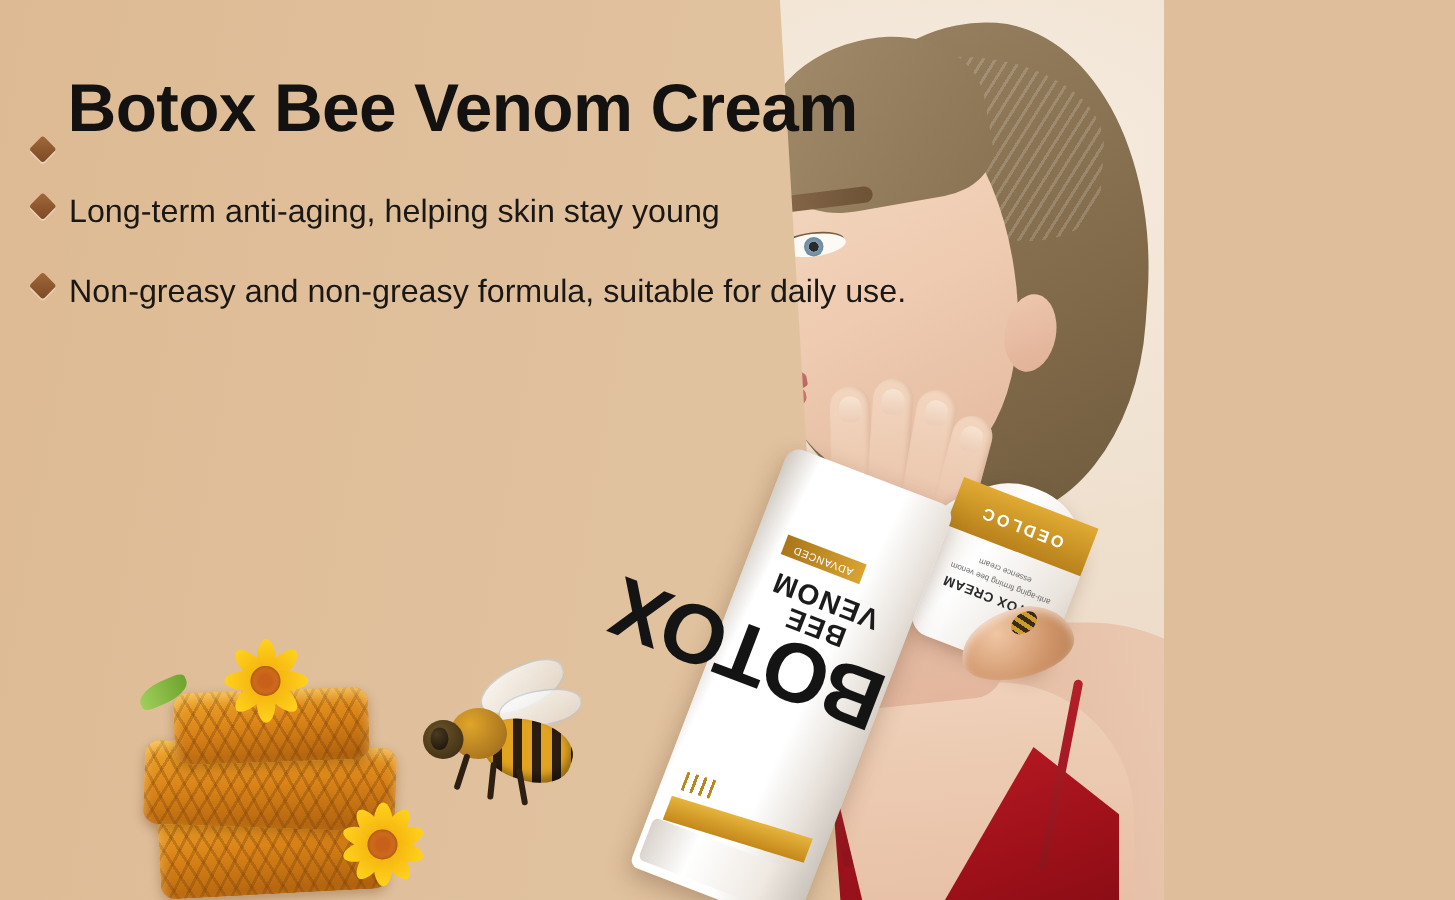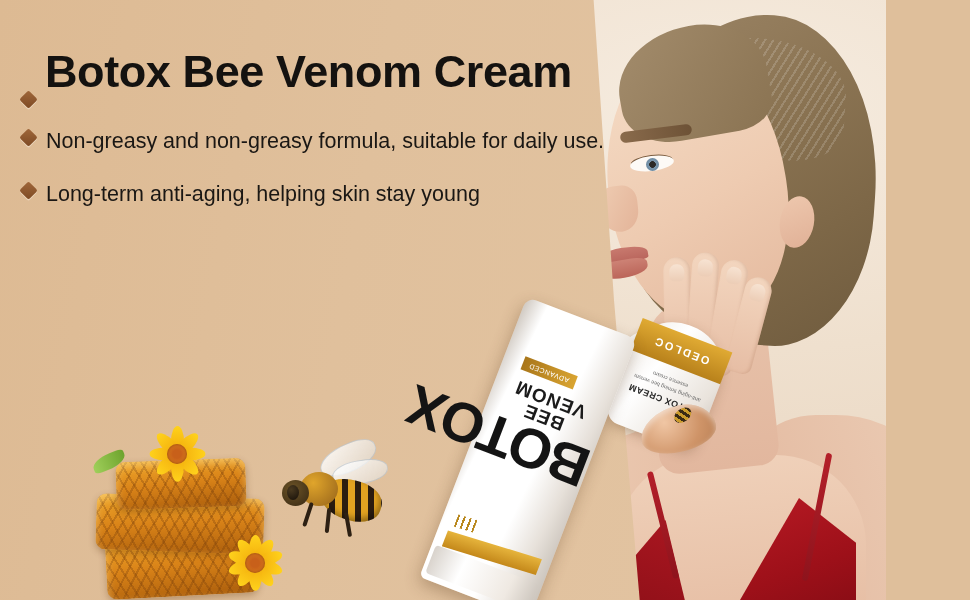--- a/index.html
+++ b/index.html
@@ -2,21 +2,21 @@
 <html><head>
 <meta charset="utf-8">
 <style>
   html,body{margin:0;padding:0;}
   body{
     width:970px;height:600px;overflow:hidden;
     font-family:"Liberation Sans",sans-serif;
     background:#dfbf9b;
   }
   .banner{
-    position:relative;width:886px;height:600px;overflow:hidden;
+    position:relative;width:776px;height:600px;overflow:hidden;
     background:#f2e6d7;
   }
 
   
   .bg-photo{
     position:absolute;inset:0;
     background:
       radial-gradient(120% 90% at 82% 18%, #f6ece0 0%, #efe0ce 45%, #e7d3bd 100%);
   }
   .bg-tan{
@@ -354,25 +354,25 @@
   <div class="bg-tan"></div>
 
   <h1 class="title">Botox Bee Venom Cream</h1>
 
   <div class="bullets">
     <div class="bullet">
       <span class="dia"></span>
     </div>
     <div class="bullet">
       <span class="dia"></span>
-      <span class="btxt">Non-greasy and non-greasy formula, suitable for daily use.</span>
+      <span class="btxt">Long-term anti-aging, helping skin stay young</span>
     </div>
     <div class="bullet">
       <span class="dia"></span>
-      <span class="btxt">Long-term anti-aging, helping skin stay young</span>
+      <span class="btxt">Non-greasy and non-greasy formula, suitable for daily use.</span>
     </div>
   </div>
 
   <div class="honey">
     <div class="comb comb1"></div>
     <div class="comb comb2"></div>
     <div class="comb comb3"></div>
     <div class="leaf"></div>
     <div class="flowerA">
       <div class="petal" style="transform:rotate(0deg);"></div>

